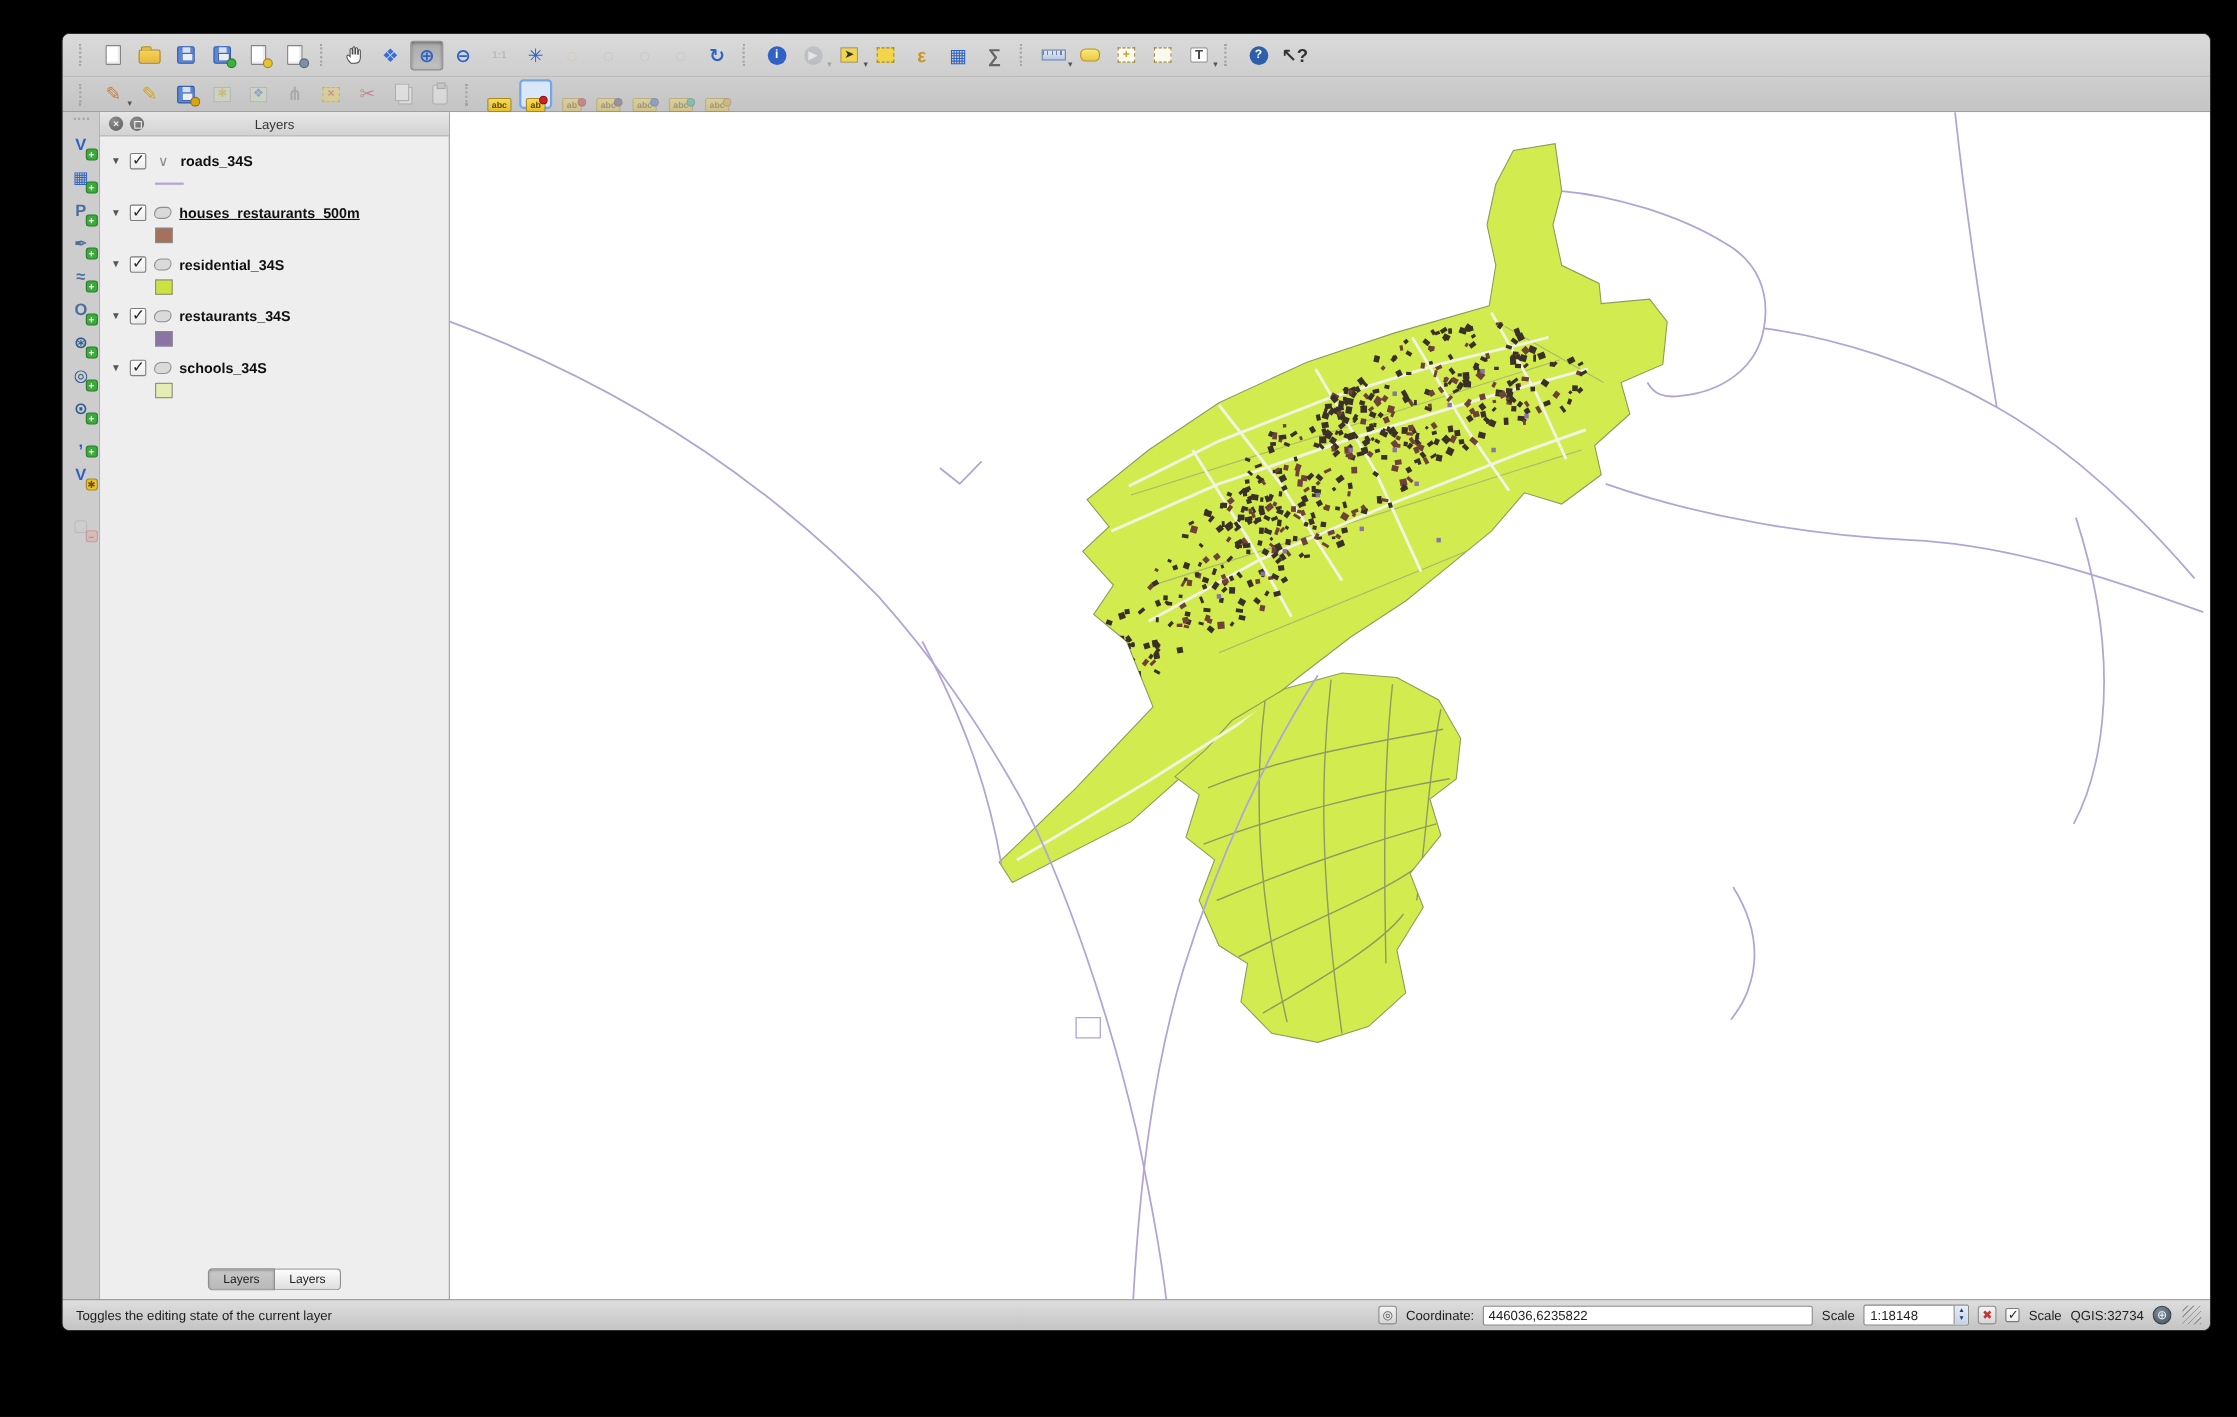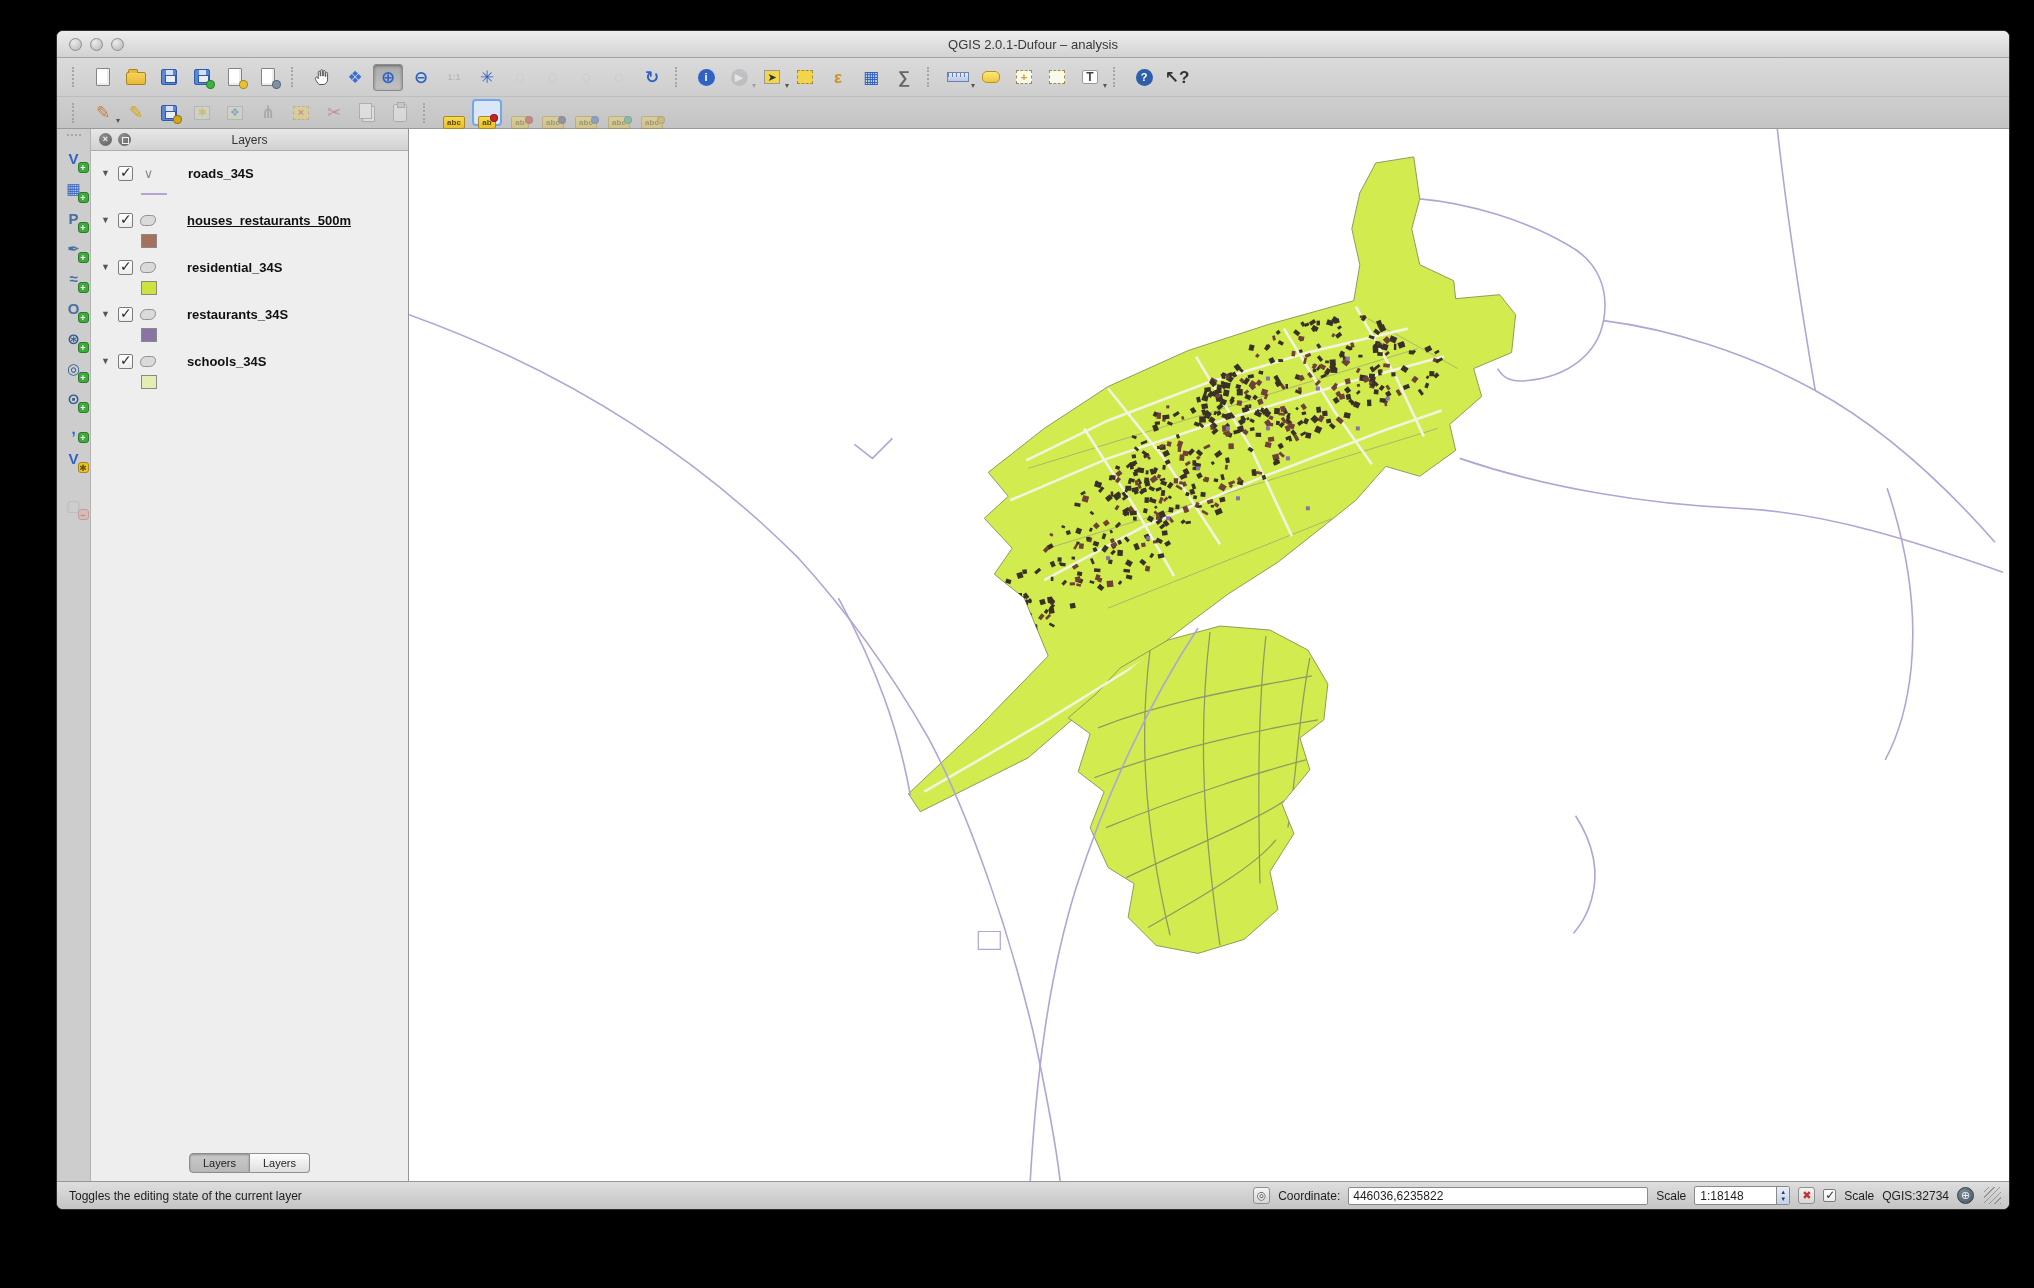--- a/index.html
+++ b/index.html
@@ -96,21 +96,21 @@
   .layer-tree { flex:1; padding-top:4px; overflow:hidden; }
   .lrow { display:flex; align-items:center; height:24px; padding-left:10px; gap:7px; margin-top:6px; }
   .expander { font-size:9px; color:#555; width:10px; }
   .cb { width:15px; height:15px; background:linear-gradient(#ffffff,#ececec); border:1px solid #7c7c7c;
     border-radius:2px; position:relative; flex:0 0 auto; }
   .cb.checked::after { content:"✓"; position:absolute; left:1px; top:-3px; font-size:14px; font-weight:bold; color:#2b2b2b; }
   .cb.sm { width:13px; height:13px; }
   .cb.sm.checked::after { font-size:12px; top:-2px; }
   .geo-line { color:#8a8a8a; font-size:13px; width:17px; text-align:center; line-height:1; }
   .geo-poly { width:16px; height:11px; background:#dadada; border:1px solid #8f8f8f; border-radius:7px 5px 7px 5px; }
-  .llabel { font-size:13px; font-weight:bold; color:#101010;margin-left:24px; }
+  .llabel { font-size:13px; font-weight:bold; color:#101010; }
   .llabel.u { text-decoration:underline; }
   .swrow { height:17px; padding-left:50px; display:flex; align-items:center; }
   .sw-rect { width:16px; height:14px; border:1px solid #8a8a8a; }
   .sw-line { width:26px; height:2px; }
   .panel-tabs { flex:0 0 30px; display:flex; justify-content:center; align-items:center; padding-bottom:6px; }
   .tab { font-size:11px; padding:3px 13px; border:1px solid #8e8e8e; color:#222;
     background:linear-gradient(#fdfdfd,#dedede); }
   .tab:first-child { border-radius:4px 0 0 4px; }
   .tab:last-child  { border-radius:0 4px 4px 0; border-left:none; }
   .tab.active { background:linear-gradient(#c9c9c9,#b9b9b9); box-shadow:inset 0 1px 2px rgba(0,0,0,.3); }
@@ -136,28 +136,20 @@
   .spin { width:13px; height:100%; background:linear-gradient(#e8eef8,#c4d2ea); border-left:1px solid #8a8a8a;
     display:flex; flex-direction:column; align-items:center; justify-content:center; font-size:6px; color:#2c3c55; line-height:1.1; }
   .grip { width:17px; height:17px; margin-left:2px;
     background:repeating-linear-gradient(135deg, transparent 0 3px, #989898 3px 4px); }
 </style>
 </head>
 <body>
 
 <div id="qgis-window">
 
-  <div class="titlebar">
-    <div class="traffic">
-      <span class="tl"></span>
-      <span class="tl"></span>
-      <span class="tl"></span>
-    </div>
-    <span class="wtitle">QGIS 2.0.1-Dufour – analysis</span>
-  </div>
 
   <div class="toolbar" id="toolbar1">
       <span class="tsep"></span>
       <span class="tbtn">
         <span class="i-page"></span>
       </span>
       <span class="tbtn">
         <span class="i-folder"></span>
       </span>
       <span class="tbtn">

